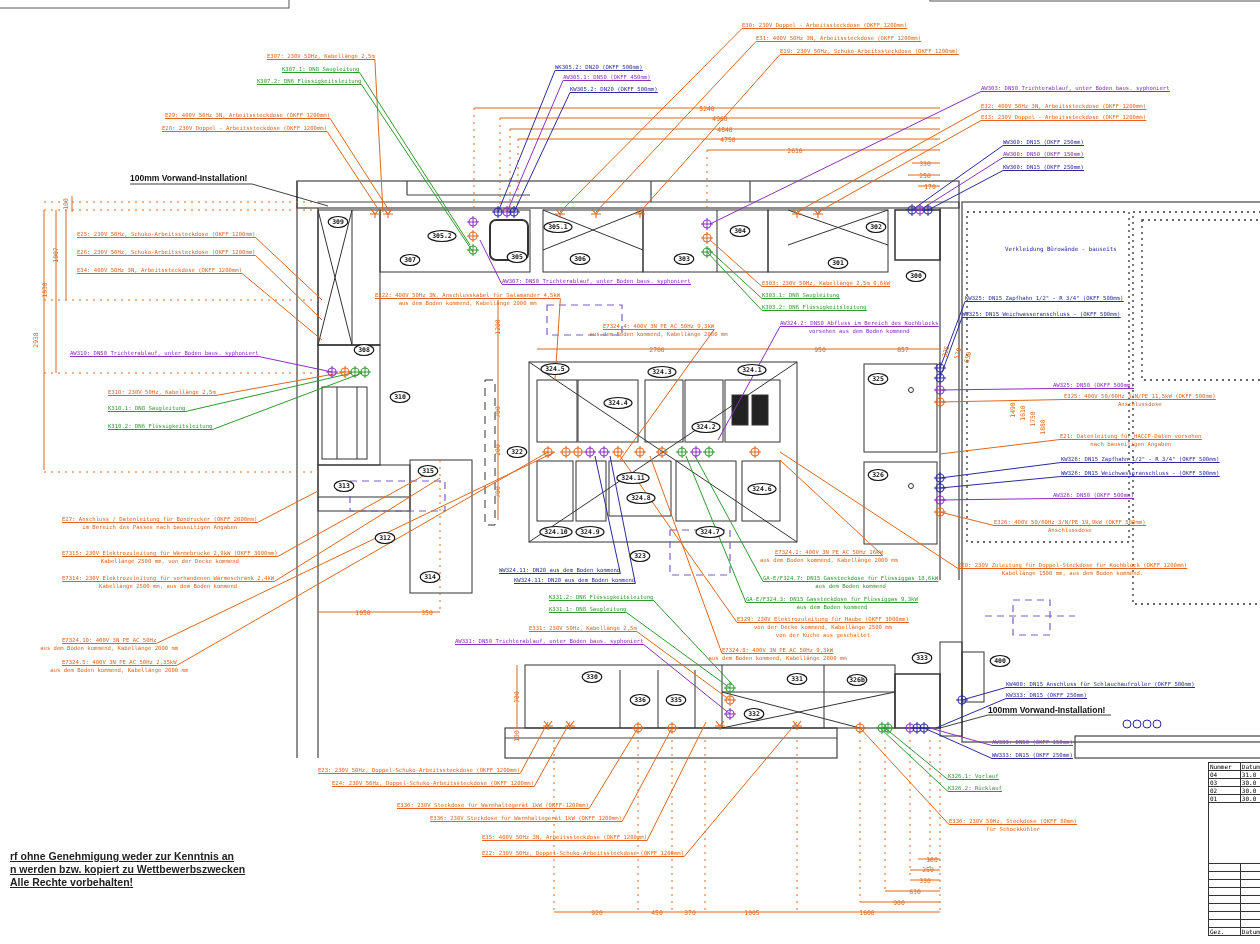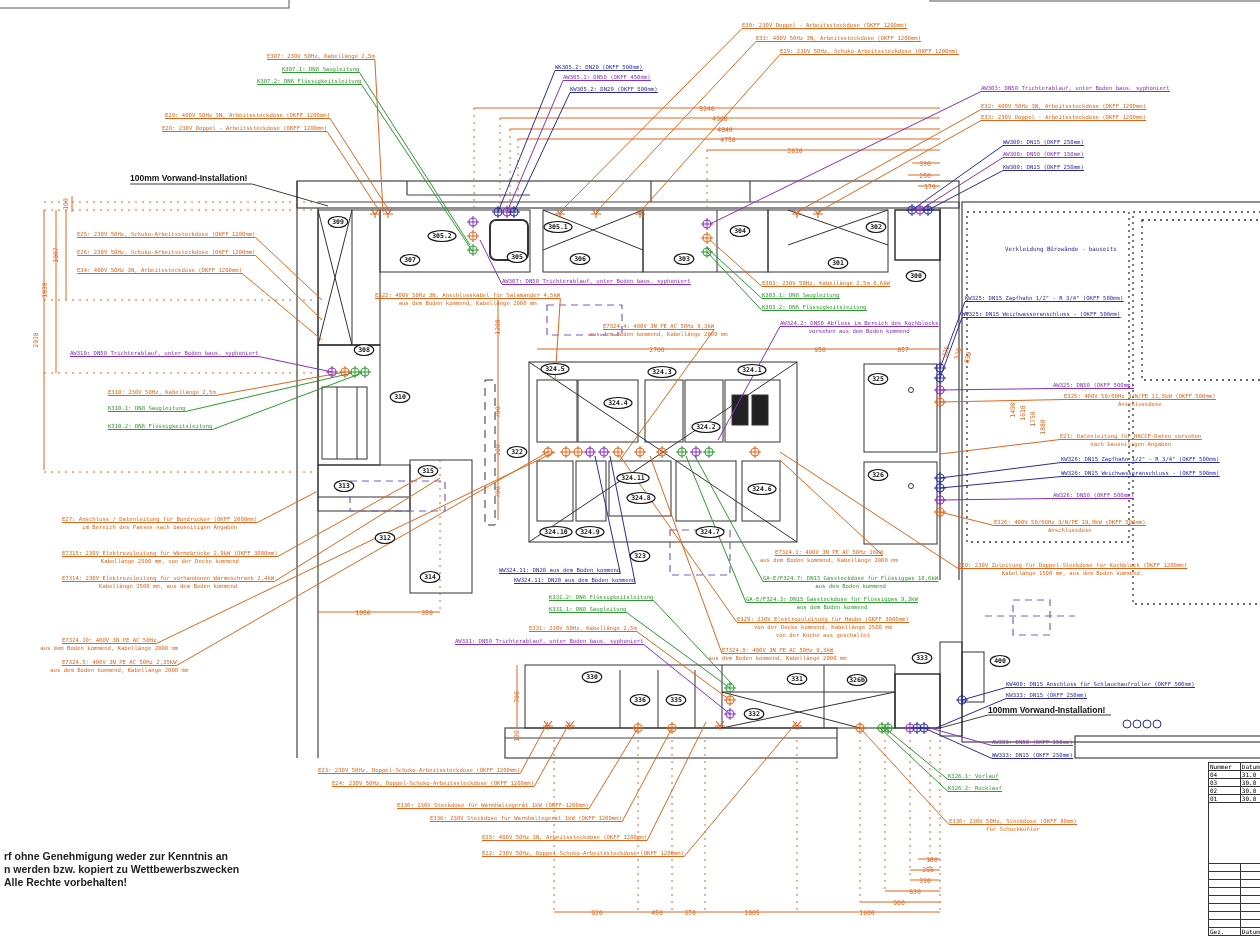--- a/index.html
+++ b/index.html
@@ -3,21 +3,21 @@
 <meta charset="utf-8">
 <style>
   html,body{margin:0;padding:0;background:#fff;}
   body{width:1260px;height:944px;position:relative;overflow:hidden;font-family:"DejaVu Sans Mono",monospace;}
   svg{position:absolute;left:0;top:0;}
   .lbl{font-family:"DejaVu Sans Mono",monospace;font-size:5.6px;text-decoration:underline;}
   .sub{font-family:"DejaVu Sans Mono",monospace;font-size:5.6px;}
   .dim{font-family:"DejaVu Sans Mono",monospace;font-size:6.4px;fill:#e0661b;}
   .tag{font-family:"DejaVu Sans Mono",monospace;font-size:6.5px;fill:#111;font-weight:bold;}
   .bold{font-family:"Liberation Sans",sans-serif;font-weight:bold;font-size:8.5px;fill:#111;}
-  .note{position:absolute;left:4px;top:850px;font-family:"Liberation Sans",sans-serif;font-weight:bold;font-size:10.5px;line-height:13px;color:#222;white-space:pre;}
+  .note{position:absolute;left:10px;top:850px;font-family:"Liberation Sans",sans-serif;font-weight:bold;font-size:10.5px;line-height:13px;color:#222;white-space:pre;text-decoration:underline;}
   .tbl{position:absolute;left:1208px;top:762px;width:60px;font-family:"DejaVu Sans Mono",monospace;font-size:6px;border-collapse:collapse;}
   .tbl td{border:1px solid #333;padding:0 1px;height:7px;}
 </style>
 </head>
 <body>
 
 <svg id="plan" width="1260" height="944" viewBox="0 0 1260 944">
 
   <rect x="-2" y="-2" width="291" height="10" fill="none" stroke="#555" stroke-width="1"></rect>
   <rect x="930" y="-2" width="340" height="3" fill="none" stroke="#555" stroke-width="1"></rect>

